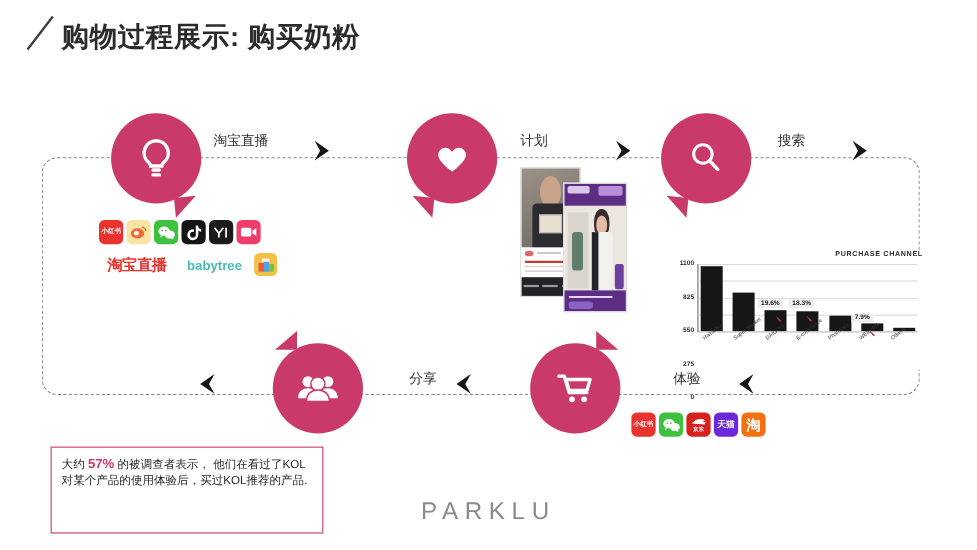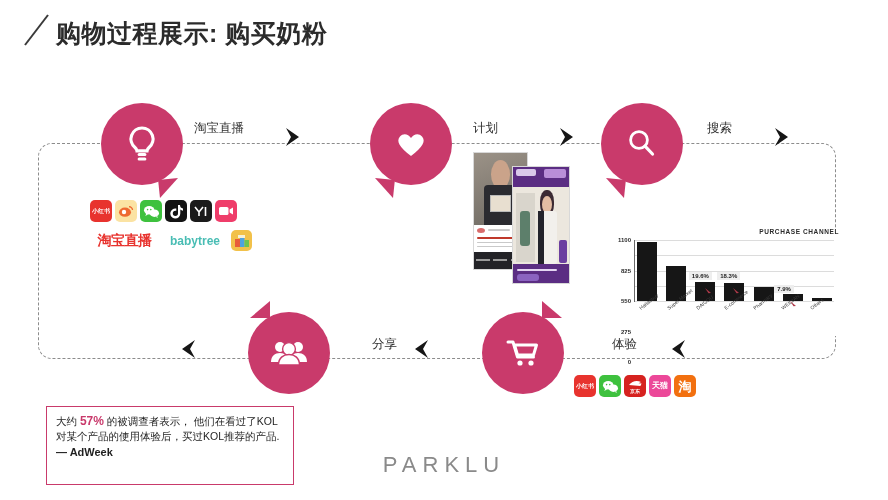--- a/index.html
+++ b/index.html
@@ -462,30 +462,29 @@
         <circle cx="4.6" cy="4.6" r="0.8" fill="#3ec13e"></circle>
         <circle cx="7.8" cy="4.6" r="0.8" fill="#3ec13e"></circle>
       </svg>
     </div>
     <div class="app-ico" style="background:#d6221f; flex-direction:column; gap:1px;">
       <svg width="15" height="9" viewBox="0 0 15 9">
         <path d="M1 6 C4 2 9 1 13 3 L10.5 4.2 L13.6 4.6 L12.4 7 Z" fill="#fff"></path>
       </svg>
       <span style="font-size:5px;">京东</span>
     </div>
-    <div class="app-ico" style="background:#ec4899; font-size:8px;">
+    <div class="app-ico" style="background:#6d28d9; font-size:8px;">
       <span>天猫</span>
     </div>
     <div class="app-ico" style="background:#f2700f; font-size:13px;">
       <span>淘</span>
     </div>
   </div>
 
   <div class="quote-box">
     <div class="quote-text">
       <span>大约 </span><span class="quote-hl">57%</span><span> 的被调查者表示， 他们在看过了KOL对某个产品的使用体验后，买过KOL推荐的产品.</span>
     </div>
-    <div class="quote-src">— AdWeek</div>
   </div>
 
   <div class="brand">PARKLU</div>
 
 </div>
 
 </body></html>

